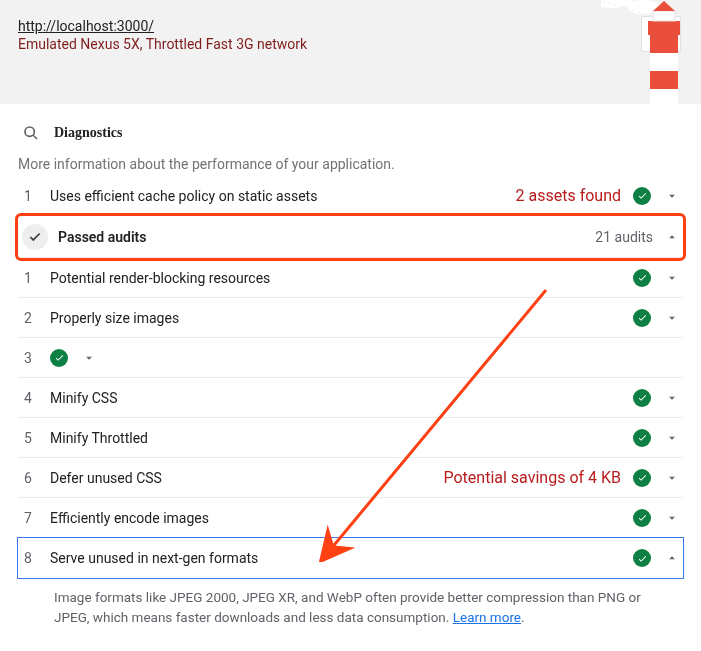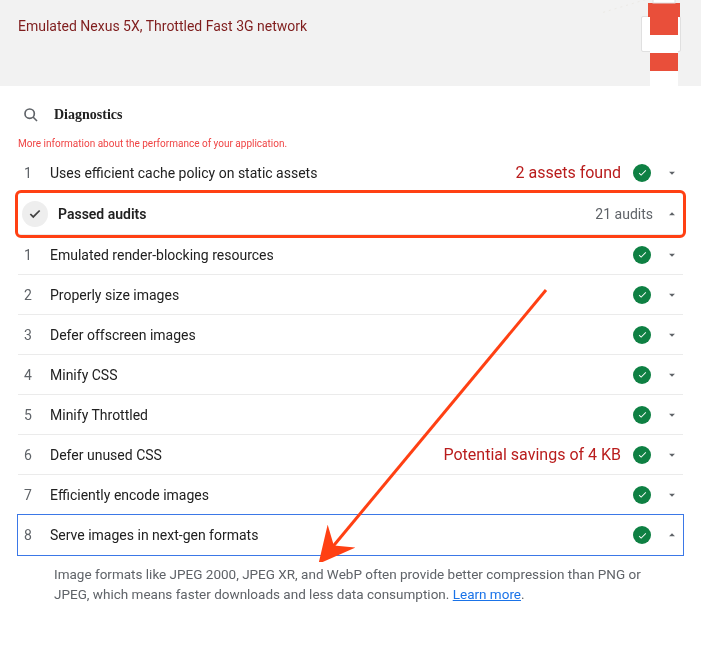--- a/index.html
+++ b/index.html
@@ -48,21 +48,21 @@
   .section-header {
     display:flex; align-items:center;
     padding-top:16px; padding-bottom:6px;font-family:Liberation Serif, serif;
   }
   .section-header .icon-circle {
     width:26px; height:26px;
     display:flex; align-items:center; justify-content:center;
     color:#5f6368; margin-right:10px;
   }
   .section-title { font-weight:600; font-size:14px; }
-  .section-sub { color:#ef4444; margin:4px 0 4px 0; font-size:10px;}
+  .section-sub { color:#737373; margin:4px 0 4px 0; font-size:14px;}
   .audit-row {
     display:flex; align-items:center;
     border-bottom:1px solid #ebebeb;
     min-height:40px;
     padding: 0 4px;
   }
   .audit-row.no-border { border-bottom:none; }
   .audit-index {
     width:28px;
     color:#5f6368;
@@ -114,20 +114,21 @@
     pointer-events:none;
     z-index:10;
   }
   .page { position:relative; }
 </style>
 </head>
 <body>
 <div class="page">
 
 <div class="header">
+  <div class="url">http://localhost:3000/</div>
   <div class="env">Emulated Nexus 5X, Throttled Fast 3G network</div>
   <div class="share-btn">
     <svg width="18" height="18" viewBox="0 0 24 24" fill="#5f6368">
       <circle cx="18" cy="5" r="3"></circle>
           <circle cx="6" cy="12" r="3"></circle>
           <circle cx="18" cy="19" r="3"></circle>
       <path d="M8.6 13.5l6.8 4M15.4 6.5l-6.8 4" stroke="#5f6368" stroke-width="2" fill="none"></path>
     </svg>
   </div>
   <svg class="lighthouse-art" viewBox="0 0 90 115">
@@ -180,21 +181,21 @@
     </span>
     <span class="audit-group-title">Passed audits</span>
     <span class="audit-group-count">21 audits</span>
     <svg class="chevron" viewBox="0 0 24 24" fill="#5f6368">
           <path d="M7 14l5-5 5 5z"></path>
         </svg>
   </div>
 
   <div class="audit-row">
     <span class="audit-index">1</span>
-    <span class="audit-label">Emulated render-blocking resources</span>
+    <span class="audit-label">Potential render-blocking resources</span>
     <span class="check-badge">
           <svg viewBox="0 0 24 24">
             <path d="M9 16.2l-3.5-3.5L4 14.2 9 19l11-11-1.4-1.4z"></path>
           </svg>
         </span>
     <svg class="chevron" viewBox="0 0 24 24" fill="#5f6368">
           <path d="M7 10l5 5 5-5z"></path>
         </svg>
   </div>
   <div class="audit-row">
@@ -204,21 +205,20 @@
           <svg viewBox="0 0 24 24">
             <path d="M9 16.2l-3.5-3.5L4 14.2 9 19l11-11-1.4-1.4z"></path>
           </svg>
         </span>
     <svg class="chevron" viewBox="0 0 24 24" fill="#5f6368">
           <path d="M7 10l5 5 5-5z"></path>
         </svg>
   </div>
   <div class="audit-row">
     <span class="audit-index">3</span>
-    <span class="audit-label">Defer offscreen images</span>
     <span class="check-badge">
           <svg viewBox="0 0 24 24">
             <path d="M9 16.2l-3.5-3.5L4 14.2 9 19l11-11-1.4-1.4z"></path>
           </svg>
         </span>
     <svg class="chevron" viewBox="0 0 24 24" fill="#5f6368">
           <path d="M7 10l5 5 5-5z"></path>
         </svg>
   </div>
   <div class="audit-row">
@@ -265,21 +265,21 @@
           <svg viewBox="0 0 24 24">
             <path d="M9 16.2l-3.5-3.5L4 14.2 9 19l11-11-1.4-1.4z"></path>
           </svg>
         </span>
     <svg class="chevron" viewBox="0 0 24 24" fill="#5f6368">
           <path d="M7 10l5 5 5-5z"></path>
         </svg>
   </div>
   <div class="audit-row highlight-blue no-border">
     <span class="audit-index">8</span>
-    <span class="audit-label">Serve images in next-gen formats</span>
+    <span class="audit-label">Serve unused in next-gen formats</span>
     <span class="check-badge">
           <svg viewBox="0 0 24 24">
             <path d="M9 16.2l-3.5-3.5L4 14.2 9 19l11-11-1.4-1.4z"></path>
           </svg>
         </span>
     <svg class="chevron" viewBox="0 0 24 24" fill="#5f6368">
           <path d="M7 14l5-5 5 5z"></path>
         </svg>
   </div>
 

